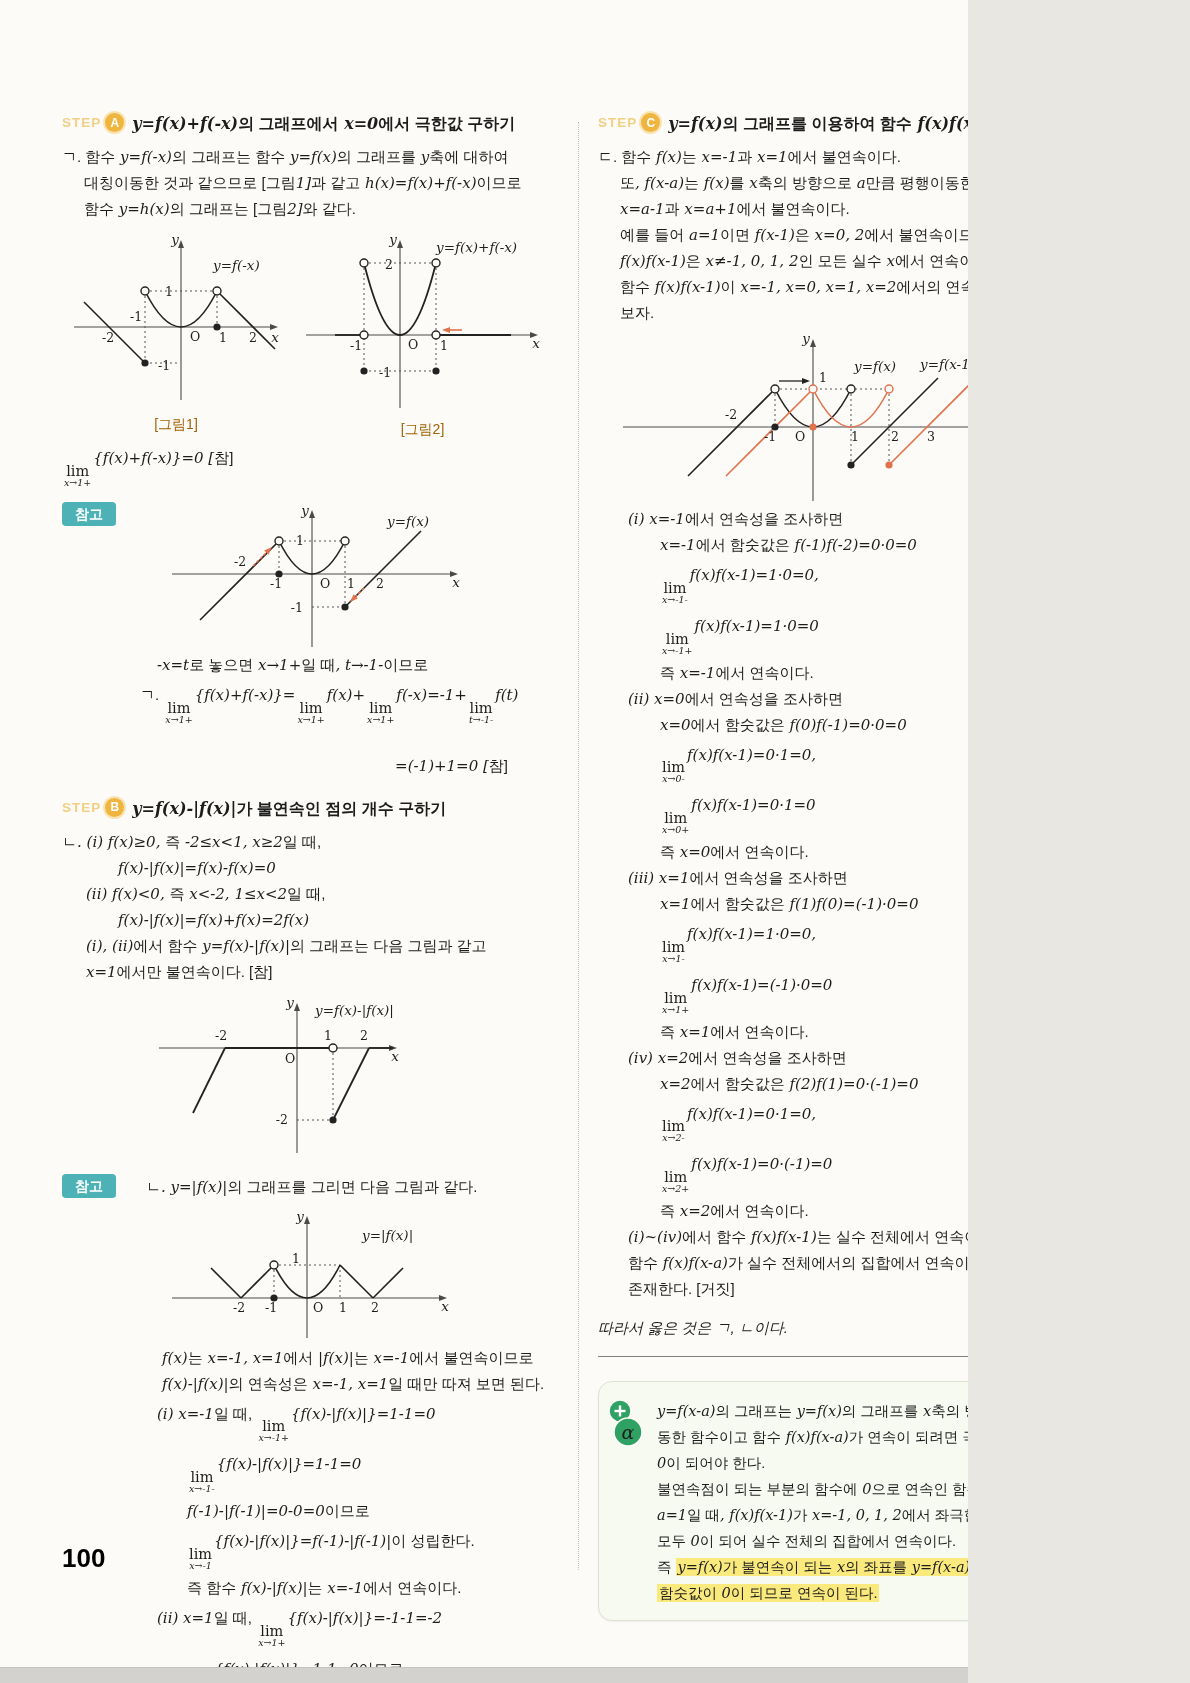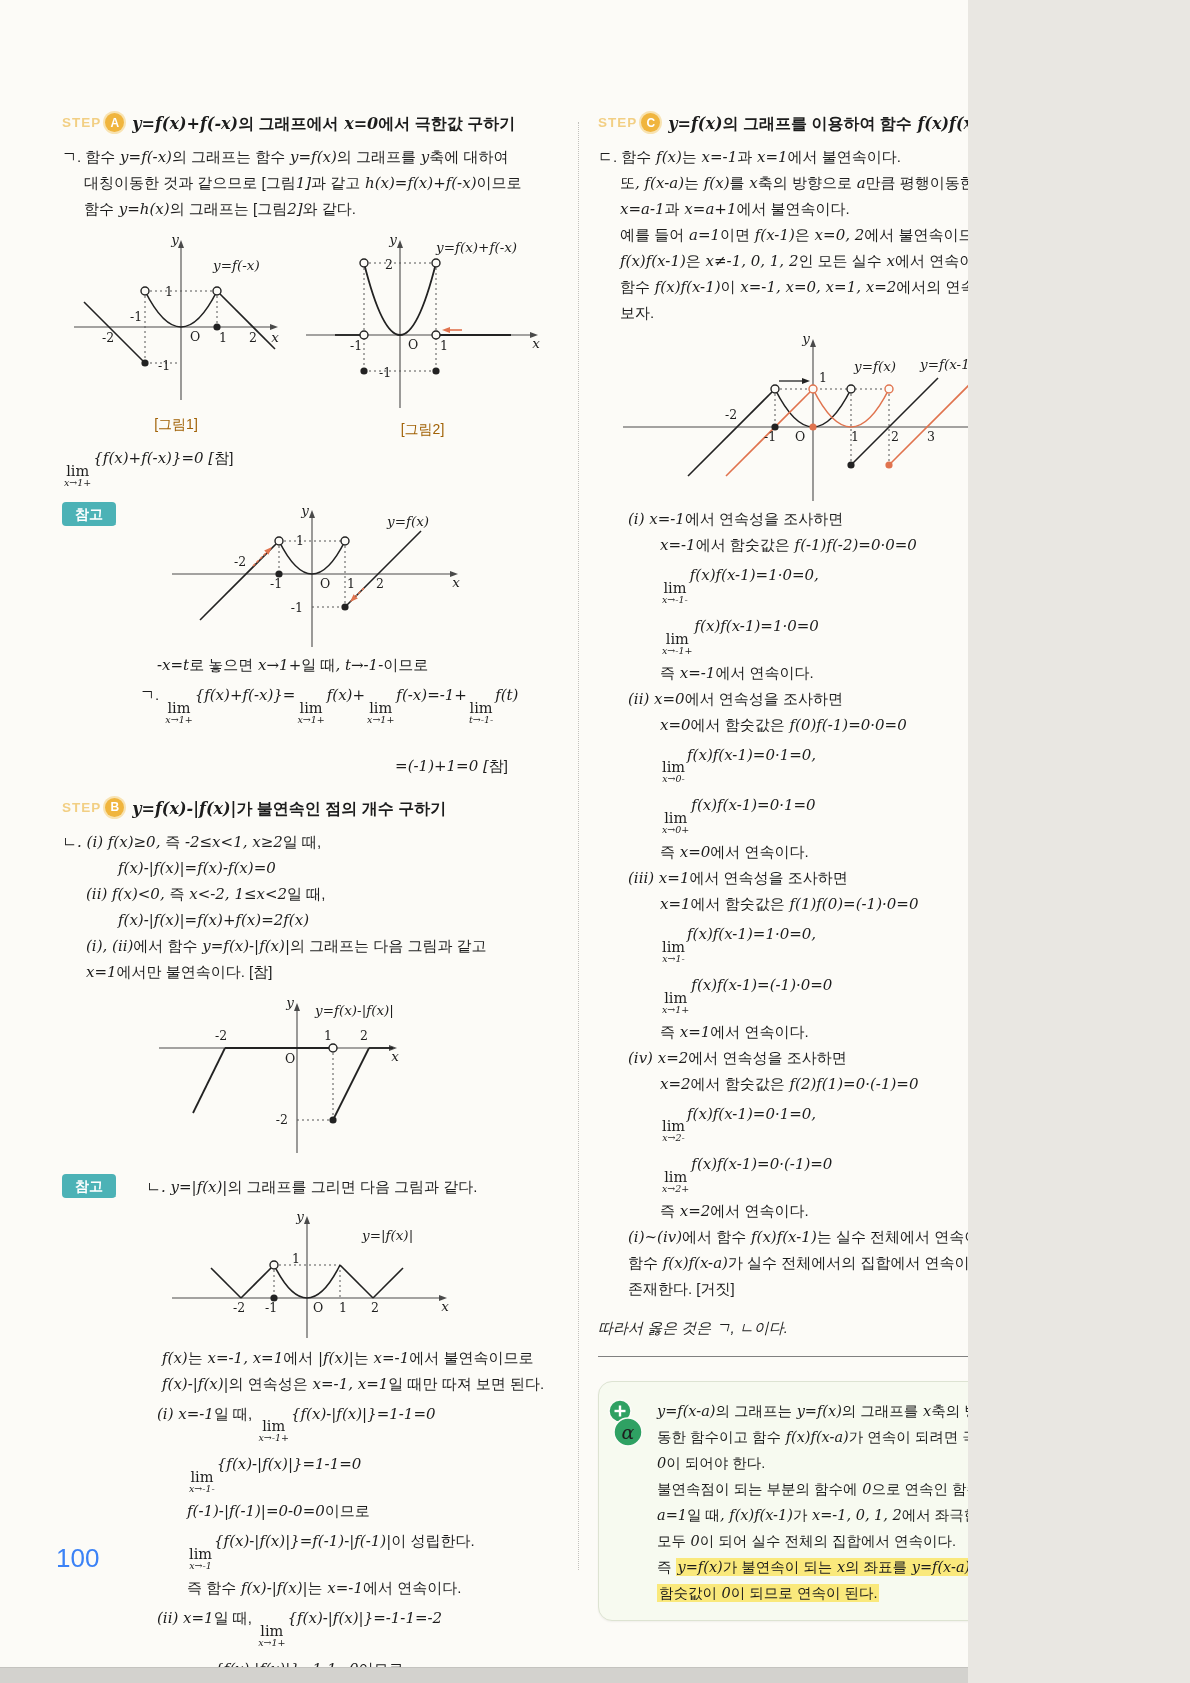--- a/index.html
+++ b/index.html
@@ -3,21 +3,21 @@
 <meta charset="utf-8">
 <style>
   html,body{margin:0;padding:0;}
   body{background:#e9e7e2;font-family:"Liberation Sans","DejaVu Sans",sans-serif;}
   .page{position:relative;width:968px;height:1683px;background:#fcfbf7;overflow:hidden;color:#1c1c1c;}
   .col{position:absolute;top:112px;}
   .col.left{left:62px;width:484px;}
   .col.right{left:598px;width:548px;}
   .divider{position:absolute;left:578px;top:122px;height:1448px;border-left:1px dotted #c2c1bd;}
   .bottom-bar{position:absolute;left:0;right:0;bottom:0;height:15px;background:#d3d2ce;border-top:1px solid #c4c3bf;}
-  .page-number{position:absolute;left:56px;top:1543px;font-size:26px;font-weight:400;color:#3b82f6;}
+  .page-number{position:absolute;left:62px;top:1543px;font-size:26px;font-weight:700;color:#000000;}
 
   .ln{position:relative;font-size:15px;line-height:25px;min-height:25px;}
   .lm{padding:4px 0;}.i22{padding-left:22px}.i24{padding-left:24px}
   .i30{padding-left:30px}.i56{padding-left:56px}.i62{padding-left:62px}
   .i78{padding-left:78px}.i95{padding-left:95px}.i100{padding-left:100px}.i125{padding-left:125px}
   .rnote{text-align:right;padding-right:38px;margin-top:24px;}
 
   .mt{font-family:"DejaVu Serif","Liberation Serif",serif;font-style:italic;}
   .lim{display:inline-flex;flex-direction:column;align-items:center;vertical-align:-0.85em;margin:0 2px;}
   .limword{font-family:"DejaVu Serif",serif;font-style:normal;font-size:14.5px;line-height:14px;text-align:center;}

